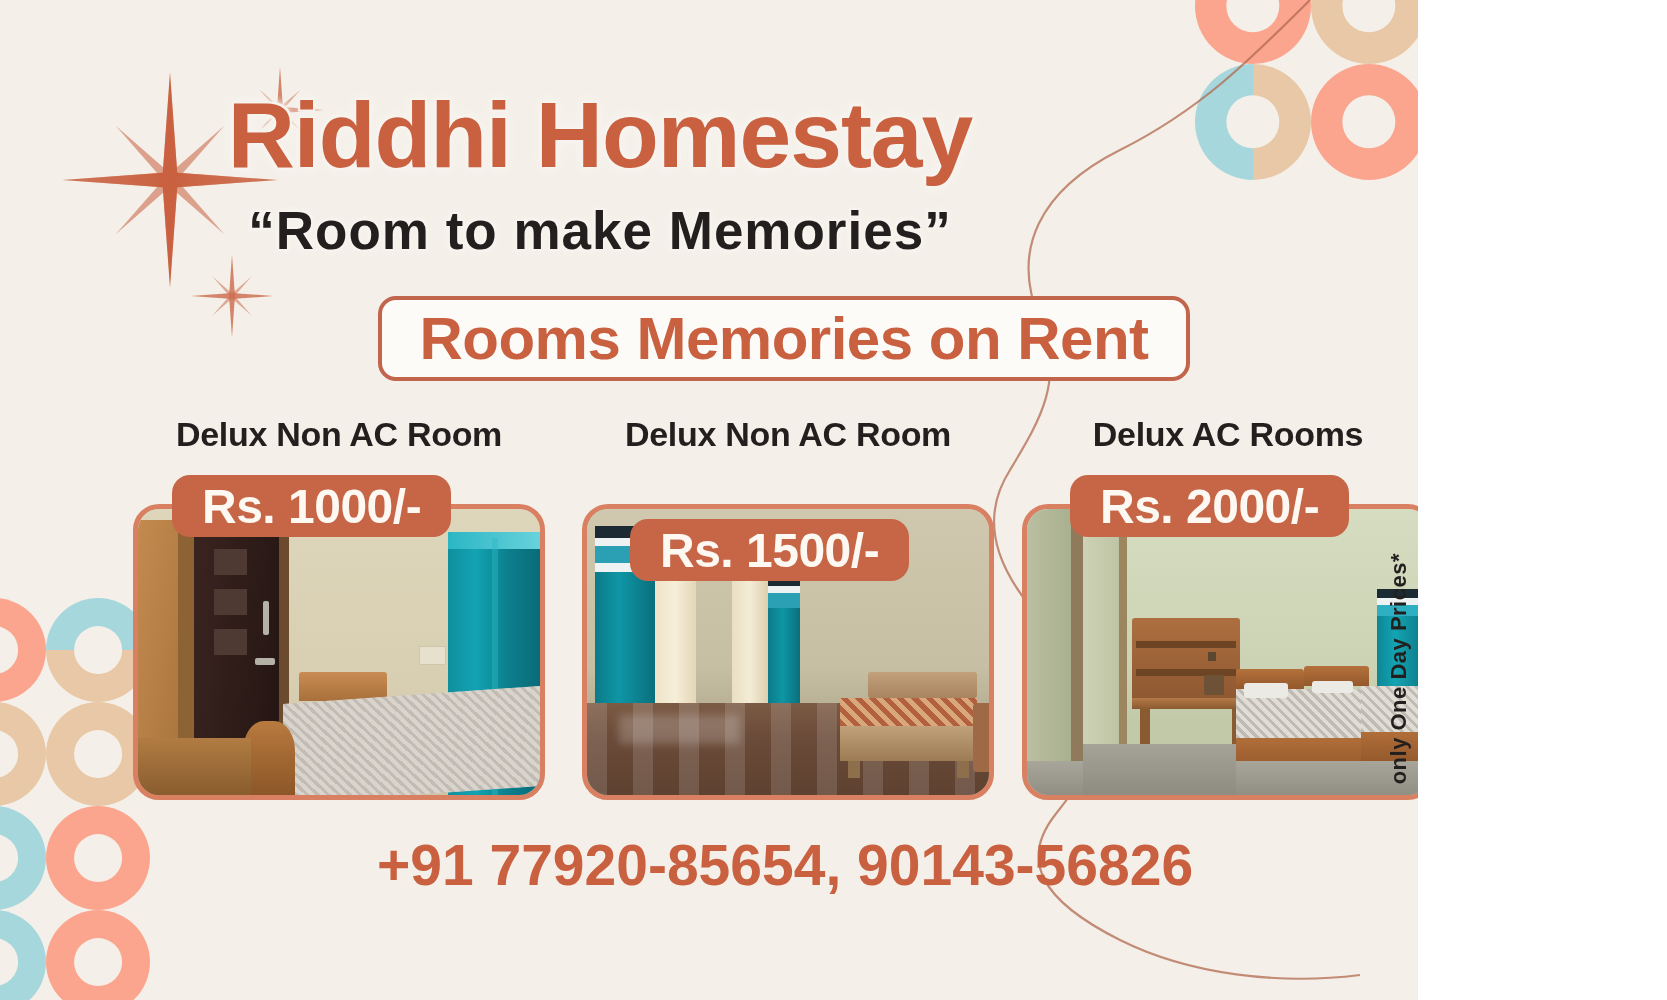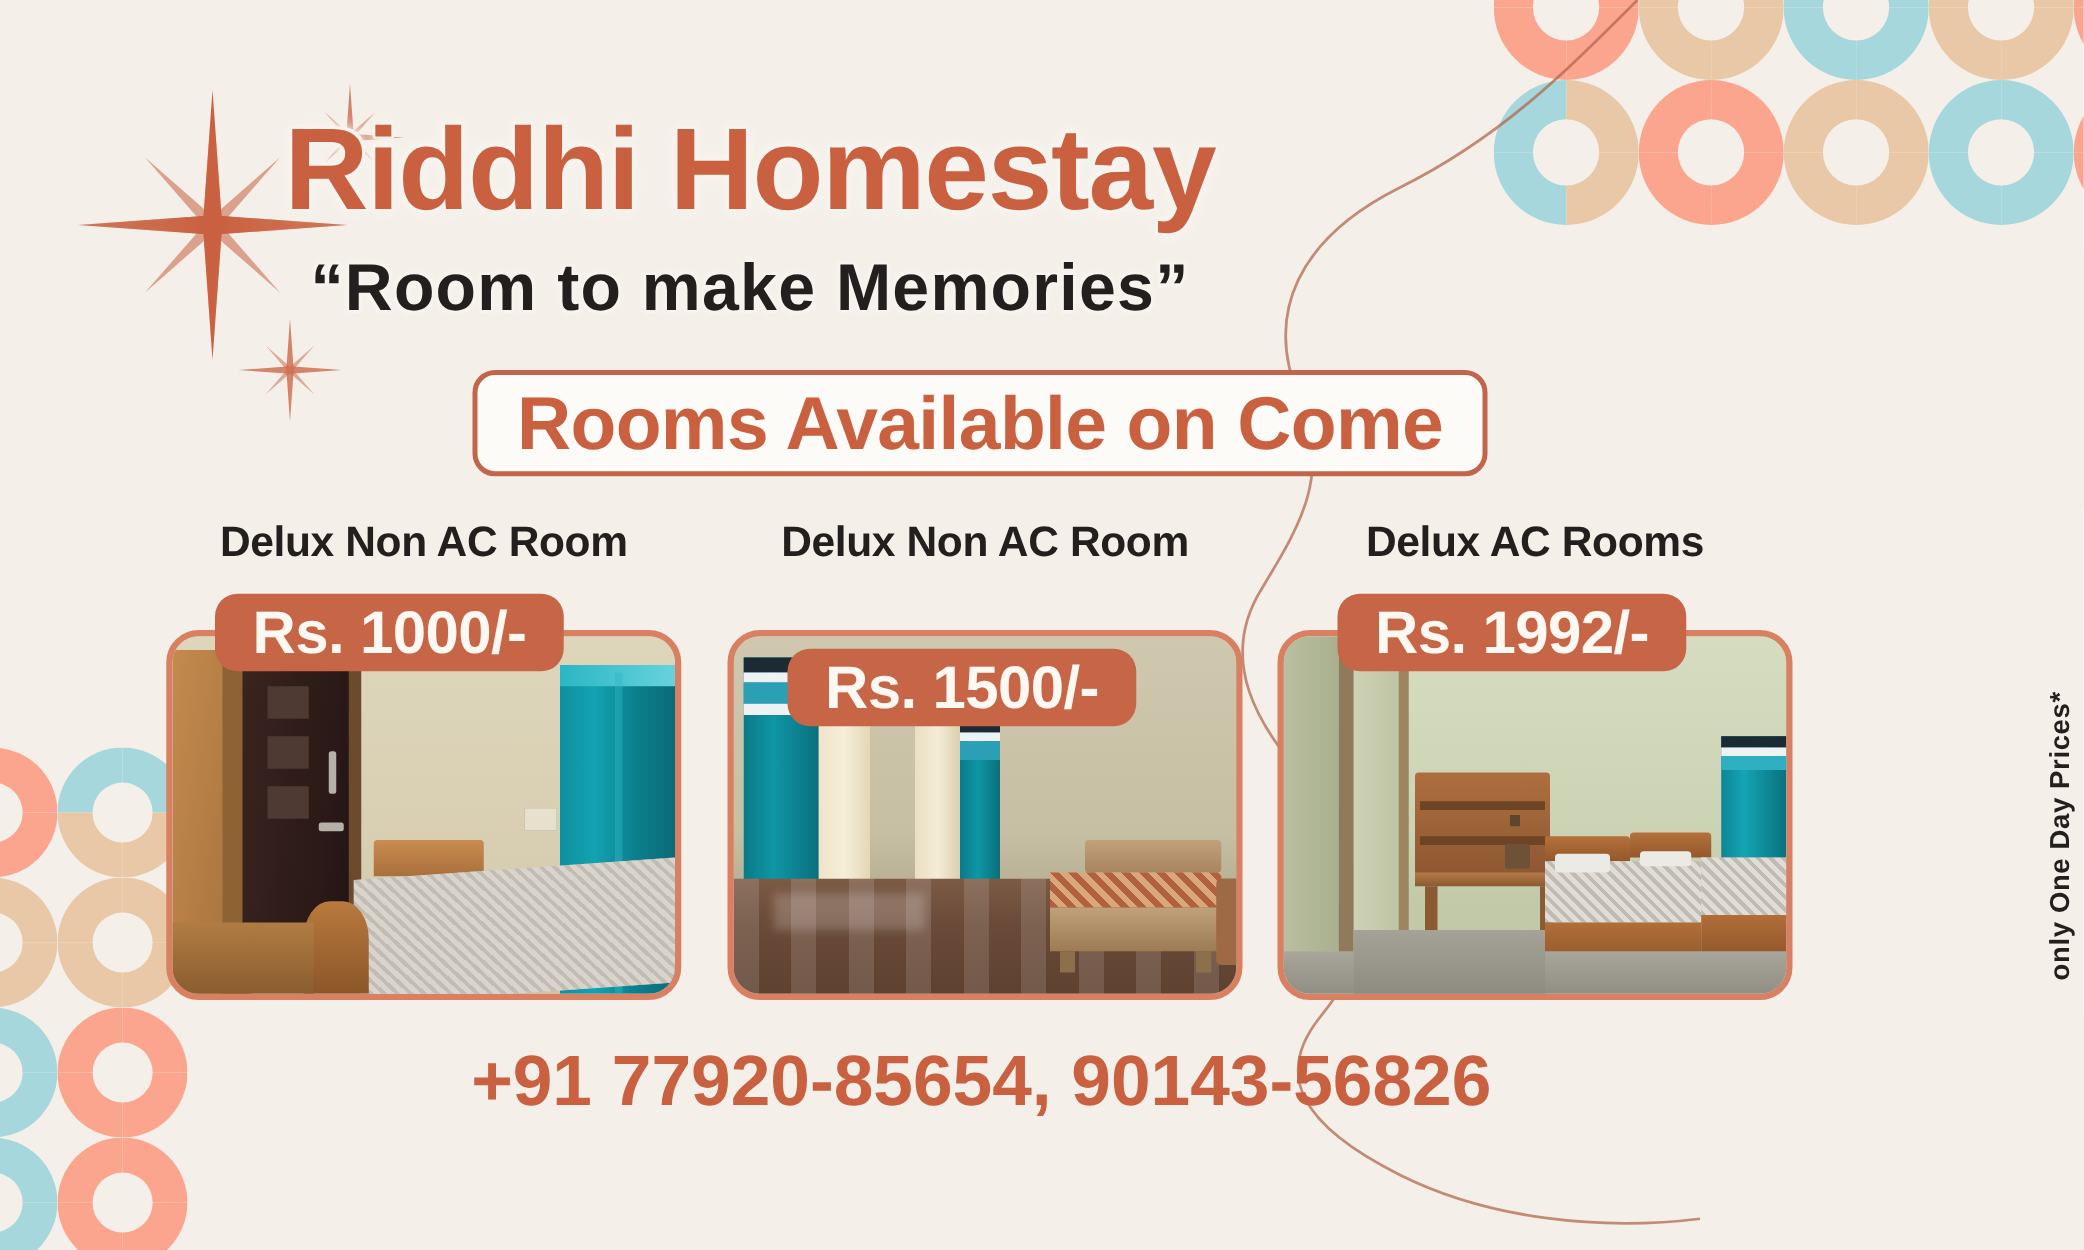--- a/index.html
+++ b/index.html
@@ -2,21 +2,21 @@
 <html><head>
 <meta charset="utf-8">
 <style>
   html, body {
     margin: 0;
     padding: 0;
     background: #ffffff;
   }
   .flyer {
     position: relative;
-    width: 1667px;
+    width: 1418px;
     height: 1000px;
     background: #f4f0e9;
     overflow: hidden;
     font-family: "Liberation Sans", sans-serif;
   }
 
   
   .ring {
     position: absolute;
     border-radius: 50%;
@@ -348,21 +348,21 @@
   </svg>
 
   <svg class="squiggle">
     <path d="M1310,0 C1250,60 1200,110 1120,150 C1040,190 1010,250 1040,320 C1065,380 1040,420 1010,470 C975,525 1000,580 1060,640 C1120,700 1100,760 1055,815 C1020,860 1040,900 1120,940 C1190,975 1280,985 1360,975" fill="none" stroke="#b2694f" stroke-width="2.2" opacity="0.75"></path>
   </svg>
 
   <div class="headline">Riddhi Homestay</div>
   <div class="tagline">“Room to make Memories”</div>
 
   <div class="rent-banner">
-    <span class="rent-banner-text">Rooms Available on Come</span>
+    <span class="rent-banner-text">Rooms Memories on Rent</span>
   </div>
 
   <div class="cards">
 
     <div class="card" style="left:133px;width:412px;">
       <div class="card-title">Delux Non AC Room</div>
       <div class="photo-frame">
         <div class="scene">
 
           <div class="el" style="inset:0;background:linear-gradient(180deg,#ded6bb 0%,#d8cfb2 60%,#cfc4a4 100%);"></div>
@@ -481,21 +481,21 @@
           <div class="el" style="left:83%;top:62%;width:17%;height:16%;background:
               repeating-linear-gradient(45deg,#a8a49a 0 3px,#eae7e1 3px 7px);opacity:.5;"></div>
           <div class="el" style="left:71%;top:60%;width:10%;height:4.5%;background:#eceae4;border-radius:3px;"></div>
           <div class="el" style="left:83%;top:78%;width:17%;height:13%;background:linear-gradient(180deg,#b06e39,#8e5429);"></div>
 
           <div class="el" style="left:0;top:88%;width:100%;height:12%;background:linear-gradient(180deg,#a8a59a,#918e84);"></div>
           <div class="el" style="left:14%;top:82%;width:38%;height:18%;background:linear-gradient(180deg,#a5a298,#8e8b81);"></div>
         </div>
       </div>
       <div class="price-pill" style="left:48px;">
-        <span class="price-pill-text">Rs. 1992/-</span>
+        <span class="price-pill-text">Rs. 2000/-</span>
       </div>
     </div>
   </div>
 
   <div class="vnote">only One Day Prices*</div>
 
   <div class="phone">+91 77920-85654, 90143-56826</div>
 
 </div>
 

